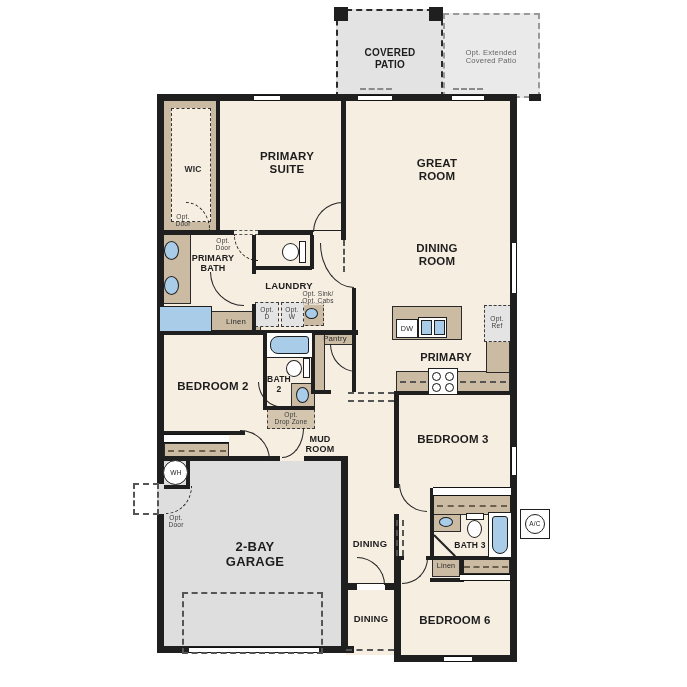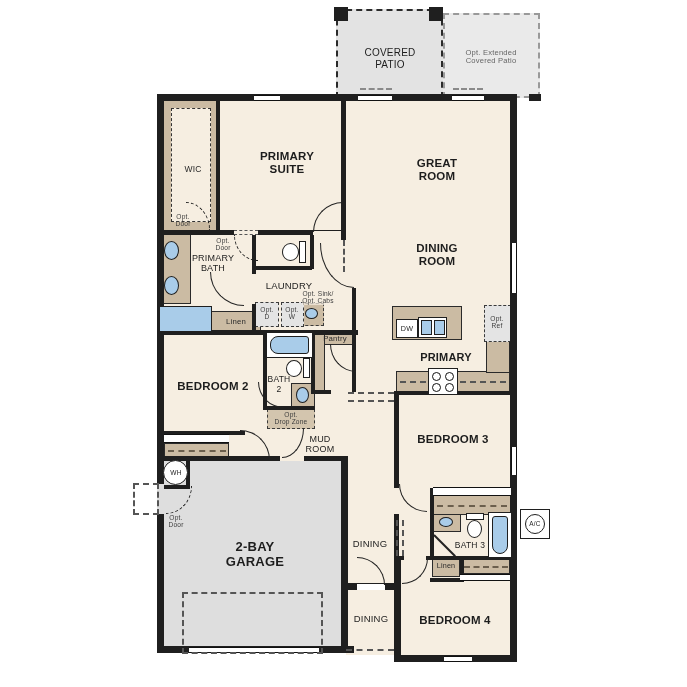--- a/index.html
+++ b/index.html
@@ -19,21 +19,21 @@
   .win{background:#ffffff;border-top:1.5px solid #111;border-bottom:1.5px solid #111;}
   .win-v{background:#ffffff;border-left:1.5px solid #111;border-right:1.5px solid #111;}
   .gap{background:#f6eee1;}
   .arc{position:absolute;box-sizing:border-box;border:0 solid #222;background:transparent;}
   .dash-h{border-top:2px dashed #555;}
   .dash-v{border-left:2px dashed #555;}
   .dashed-box{border:2px dashed #555;background:transparent;}
   .lbl{position:absolute;transform:translate(-50%,-50%);white-space:pre-line;text-align:center;
        color:#1d1d1d;line-height:1.15;letter-spacing:.2px;}
   .big{font-weight:700;font-size:11.5px;}
-  .med{font-weight:400;font-size:9px;}
+  .med{font-weight:700;font-size:9px;}
   .sm{font-size:7px;color:#3d3d3d;line-height:1.1;}
   .tiny{font-size:6.6px;color:#3d3d3d;line-height:1.05;}
   .burner{position:absolute;width:7px;height:7px;border:1.5px solid #111;border-radius:50%;background:#fff;}
 </style>
 </head>
 <body>
 
 <div class="canvas">
 
   <div class="abs fill-cream" style="left:164px;top:101px;width:346px;height:355px;"></div>
@@ -193,21 +193,21 @@
   <div class="lbl med" style="left:390px;top:58px;font-size:10px;">COVERED
 PATIO</div>
   <div class="lbl tiny" style="left:491px;top:57px;font-size:7.6px;color:#666;">Opt. Extended
 Covered Patio</div>
   <div class="lbl big" style="left:287px;top:163px;">PRIMARY
 SUITE</div>
   <div class="lbl big" style="left:437px;top:170px;">GREAT
 ROOM</div>
   <div class="lbl big" style="left:437px;top:255px;">DINING
 ROOM</div>
-  <div class="lbl sm" style="left:193px;top:170px;font-size:8.5px;color:#2a2a2a;">WIC</div>
+  <div class="lbl sm" style="left:193px;top:170px;font-size:8.5px;color:#2a2a2a;font-weight:bold;">WIC</div>
   <div class="lbl tiny" style="left:183px;top:221px;">Opt.
 Door</div>
   <div class="lbl tiny" style="left:223px;top:245px;">Opt.
 Door</div>
   <div class="lbl med" style="left:213px;top:263px;">PRIMARY
 BATH</div>
   <div class="lbl med" style="left:289px;top:286px;font-size:9.5px;">LAUNDRY</div>
   <div class="lbl tiny" style="left:267px;top:314px;">Opt.
 D</div>
   <div class="lbl tiny" style="left:292px;top:314px;">Opt.
@@ -231,15 +231,15 @@
   <div class="lbl tiny" style="left:176px;top:473px;font-size:6.6px;color:#1d1d1d;">WH</div>
   <div class="lbl tiny" style="left:176px;top:522px;">Opt.
 Door</div>
   <div class="lbl big" style="left:255px;top:555px;font-size:13px;">2-BAY
 GARAGE</div>
   <div class="lbl med" style="left:370px;top:544px;font-size:9.5px;">DINING</div>
   <div class="lbl med" style="left:470px;top:546px;font-size:8.5px;background:rgba(246,238,225,.6);">BATH 3</div>
   <div class="lbl tiny" style="left:446px;top:566px;font-size:7.2px;color:#2a2a2a;">Linen</div>
   <div class="lbl tiny" style="left:535px;top:524px;font-size:6.4px;color:#1d1d1d;">A/C</div>
   <div class="lbl med" style="left:371px;top:619px;font-size:9.5px;">DINING</div>
-  <div class="lbl big" style="left:455px;top:621px;">BEDROOM 4</div>
+  <div class="lbl big" style="left:455px;top:621px;">BEDROOM 6</div>
 
 </div>
 
 </body></html>

